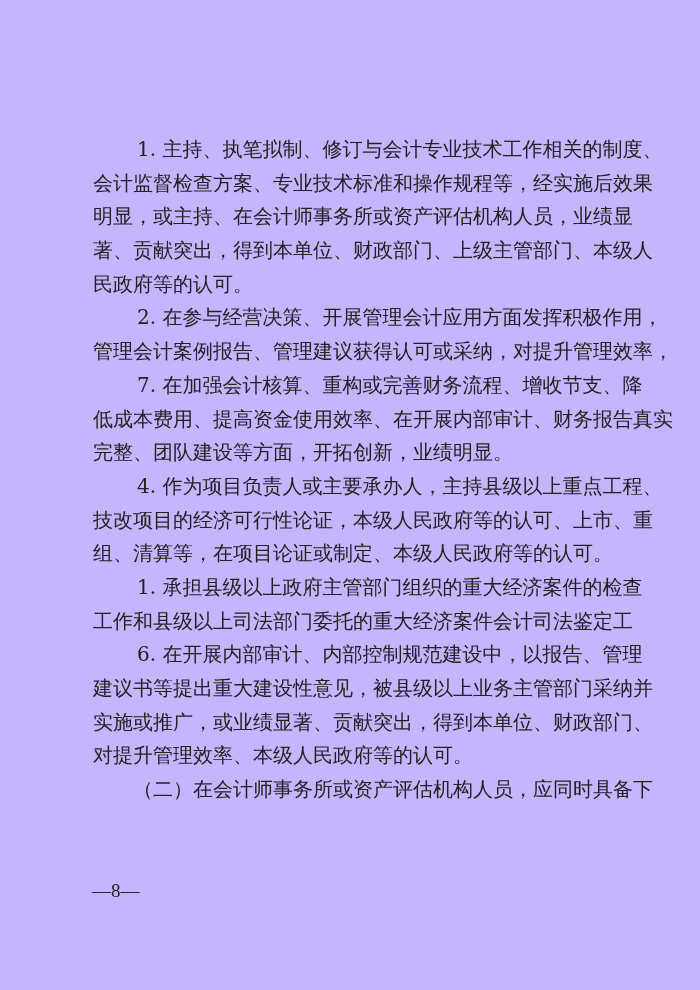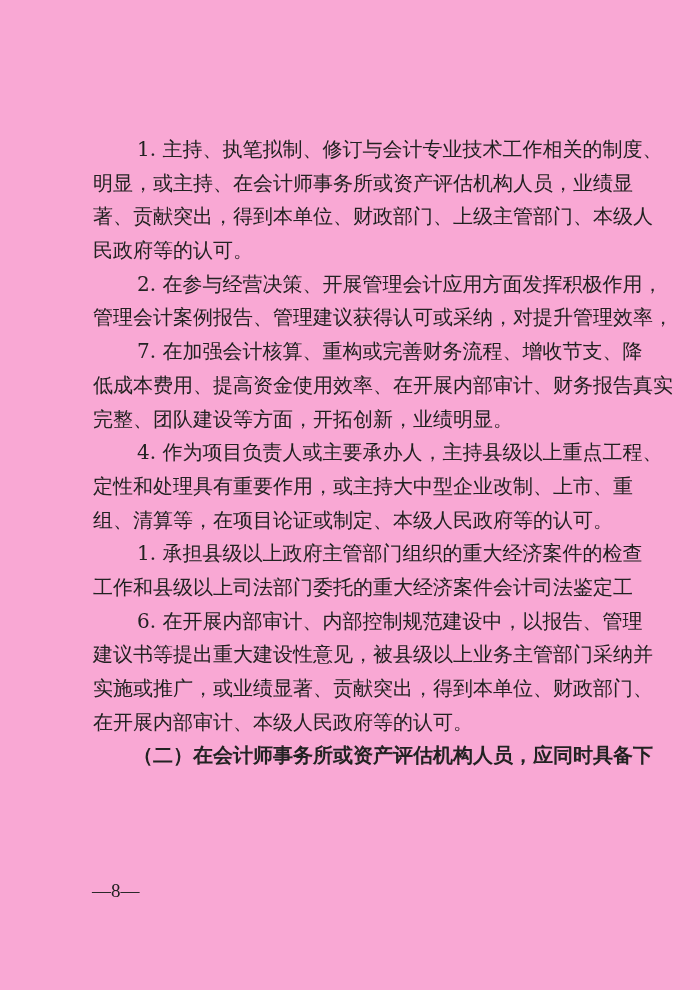--- a/index.html
+++ b/index.html
@@ -1,58 +1,59 @@
 <!DOCTYPE html>
 <html><head>
 <meta charset="utf-8">
 <style>
   html, body { margin: 0; padding: 0; background: #ffffff; }
   body { width: 700px; height: 990px; position: relative; overflow: hidden; }
-  .page { position: absolute; left: 0; top: 0; width: 700px; height: 990px; background: #f9a8d4; }
+  .page { position: absolute; left: 0; top: 0; width: 700px; height: 990px; background: #c4b5fd; }
   .content {
     position: absolute; left: 93px; top: 133px; width: 522px;
     font-family: "DejaVu Serif", "Liberation Serif", serif;
     font-size: 20px; color: #222; line-height: 33.7px;
   }
   .line { height: 33.7px; white-space: nowrap; text-align: justify; text-align-last: justify; letter-spacing: 0; }
   .line.last { text-align-last: left; }
   .indent1 { padding-left: 44px; }
-  .indent2 { padding-left: 40px; font-weight: bold; }
+  .indent2 { padding-left: 40px; }
   .pagenum {
     position: absolute; left: 92px; top: 880px;
     font-family: "Liberation Serif", "DejaVu Serif", serif;
     font-size: 19px; color: #222;
   }
 </style>
 </head>
 <body>
 
 <div class="page">
   <div class="content">
     <div class="line indent1">1. 主持、执笔拟制、修订与会计专业技术工作相关的制度、</div>
+    <div class="line">会计监督检查方案、专业技术标准和操作规程等，经实施后效果</div>
     <div class="line">明显，或主持、在会计师事务所或资产评估机构人员，业绩显</div>
     <div class="line">著、贡献突出，得到本单位、财政部门、上级主管部门、本级人</div>
     <div class="line last">民政府等的认可。</div>
 
     <div class="line indent1">2. 在参与经营决策、开展管理会计应用方面发挥积极作用，</div>
     <div class="line">管理会计案例报告、管理建议获得认可或采纳，对提升管理效率，</div>
 
     <div class="line indent1">7. 在加强会计核算、重构或完善财务流程、增收节支、降</div>
     <div class="line">低成本费用、提高资金使用效率、在开展内部审计、财务报告真实</div>
     <div class="line last">完整、团队建设等方面，开拓创新，业绩明显。</div>
 
     <div class="line indent1">4. 作为项目负责人或主要承办人，主持县级以上重点工程、</div>
-    <div class="line">定性和处理具有重要作用，或主持大中型企业改制、上市、重</div>
+    <div class="line">技改项目的经济可行性论证，本级人民政府等的认可、上市、重</div>
     <div class="line last">组、清算等，在项目论证或制定、本级人民政府等的认可。</div>
 
     <div class="line indent1">1. 承担县级以上政府主管部门组织的重大经济案件的检查</div>
     <div class="line">工作和县级以上司法部门委托的重大经济案件会计司法鉴定工</div>
 
     <div class="line indent1">6. 在开展内部审计、内部控制规范建设中，以报告、管理</div>
     <div class="line">建议书等提出重大建设性意见，被县级以上业务主管部门采纳并</div>
     <div class="line">实施或推广，或业绩显著、贡献突出，得到本单位、财政部门、</div>
-    <div class="line last">在开展内部审计、本级人民政府等的认可。</div>
+    <div class="line last">对提升管理效率、本级人民政府等的认可。</div>
 
     <div class="line indent2">（二）在会计师事务所或资产评估机构人员，应同时具备下</div>
   </div>
 
   <div class="pagenum">—8—</div>
 </div>
 
 </body></html>

